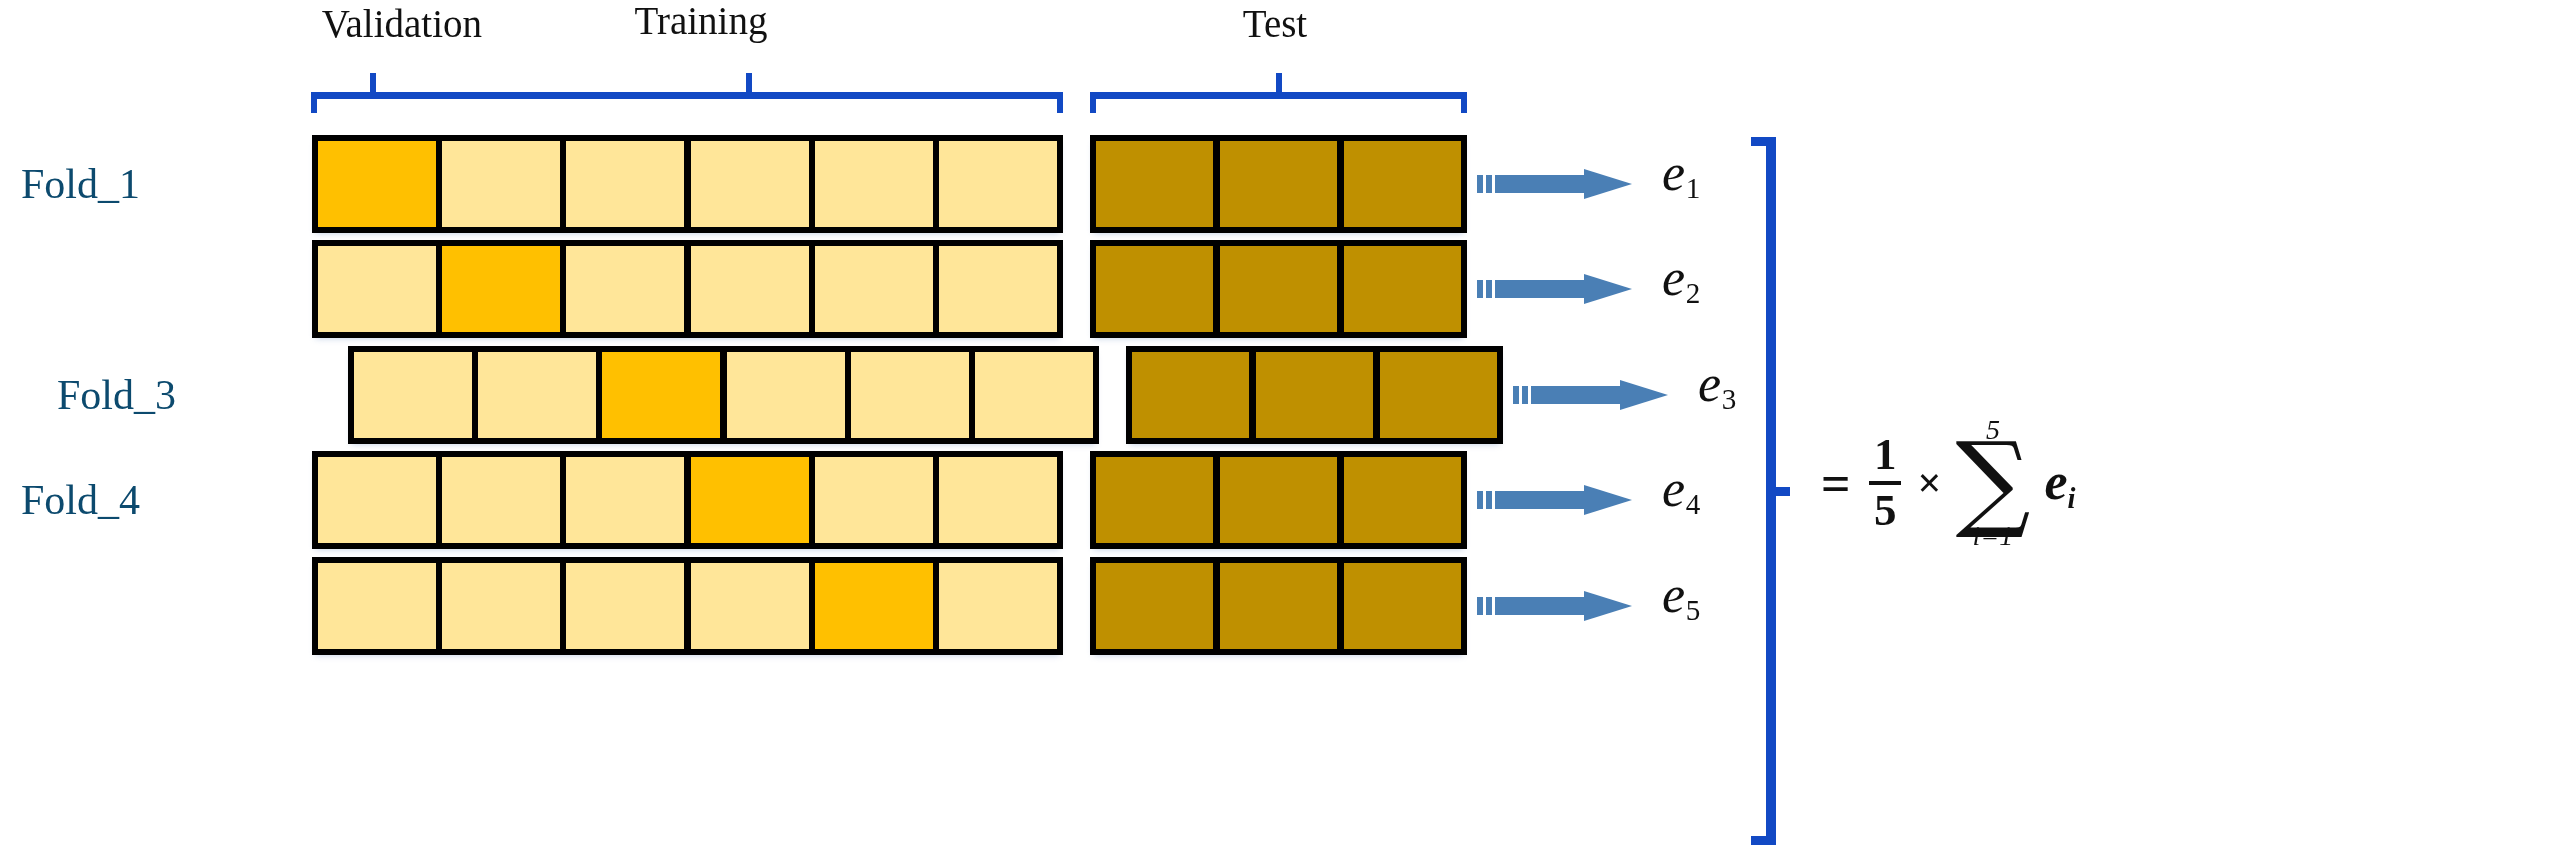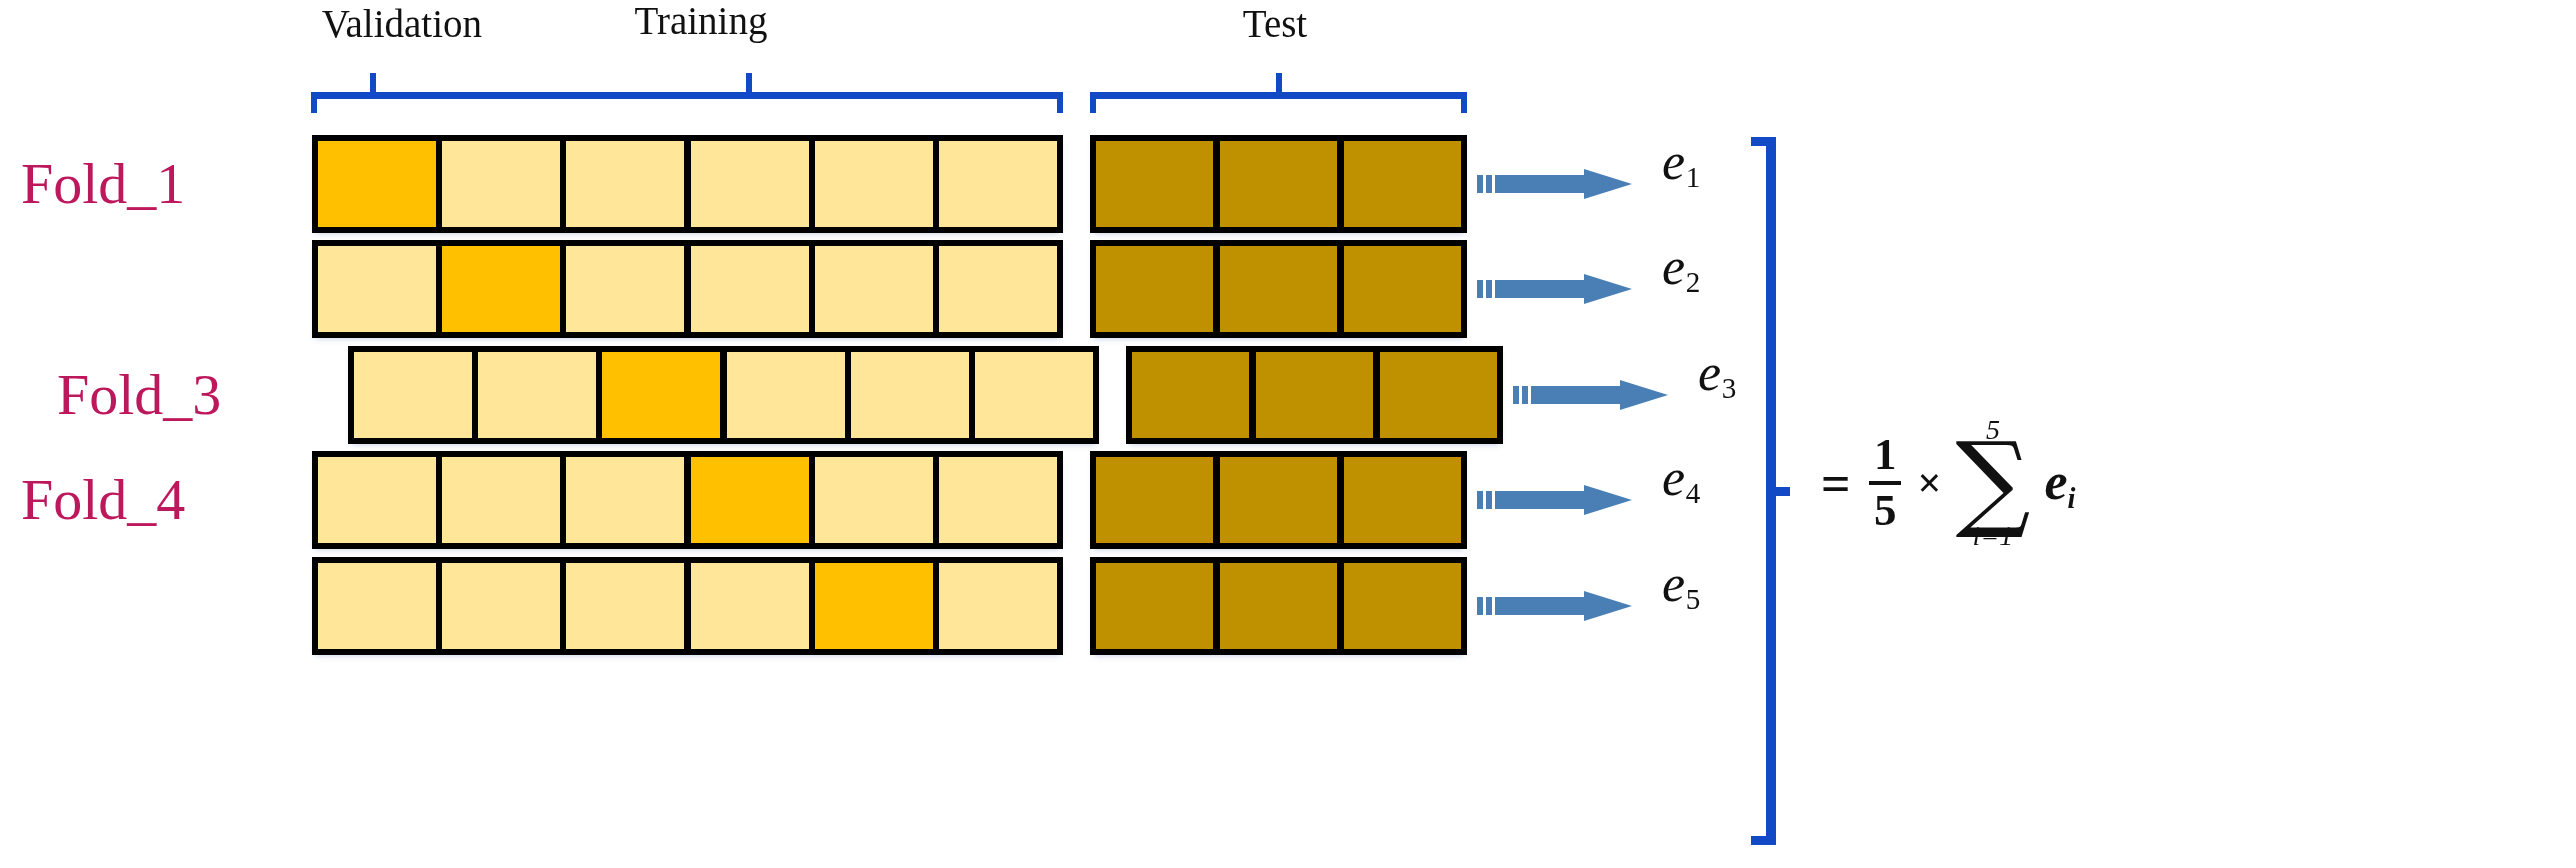--- a/index.html
+++ b/index.html
@@ -72,22 +72,22 @@
     left: 0;
     width: 2576px;
     height: 98px;
   }
   .fold-label {
     position: absolute;
     left: 21px;
     width: 273px;
     text-align: left;
     font-family: "Liberation Serif", "DejaVu Serif", serif;
-    font-size: 58px;
-    color: #be185d;
+    font-size: 42px;
+    color: #0c4a6e;
     line-height: 98px;
     white-space: nowrap;
   }
 
   
   .strip {
     position: absolute;
     top: 0;
     height: 98px;
     background: #000000;
@@ -145,21 +145,21 @@
     border-bottom: 15.4px solid transparent;
     border-left: 48px solid #4A7FB5;
   }
 
   
   .err-label {
     position: absolute;
     left: 1662px;
     top: 0;
     height: 98px;
-    line-height: 54px;
+    line-height: 76px;
     font-family: "Liberation Serif", "DejaVu Serif", serif;
     font-style: italic;
     font-size: 52px;
     color: #111111;
     white-space: nowrap;
   }
   .err-label sub {
     font-size: 0.56em;
     font-style: normal;
     vertical-align: -0.28em;

